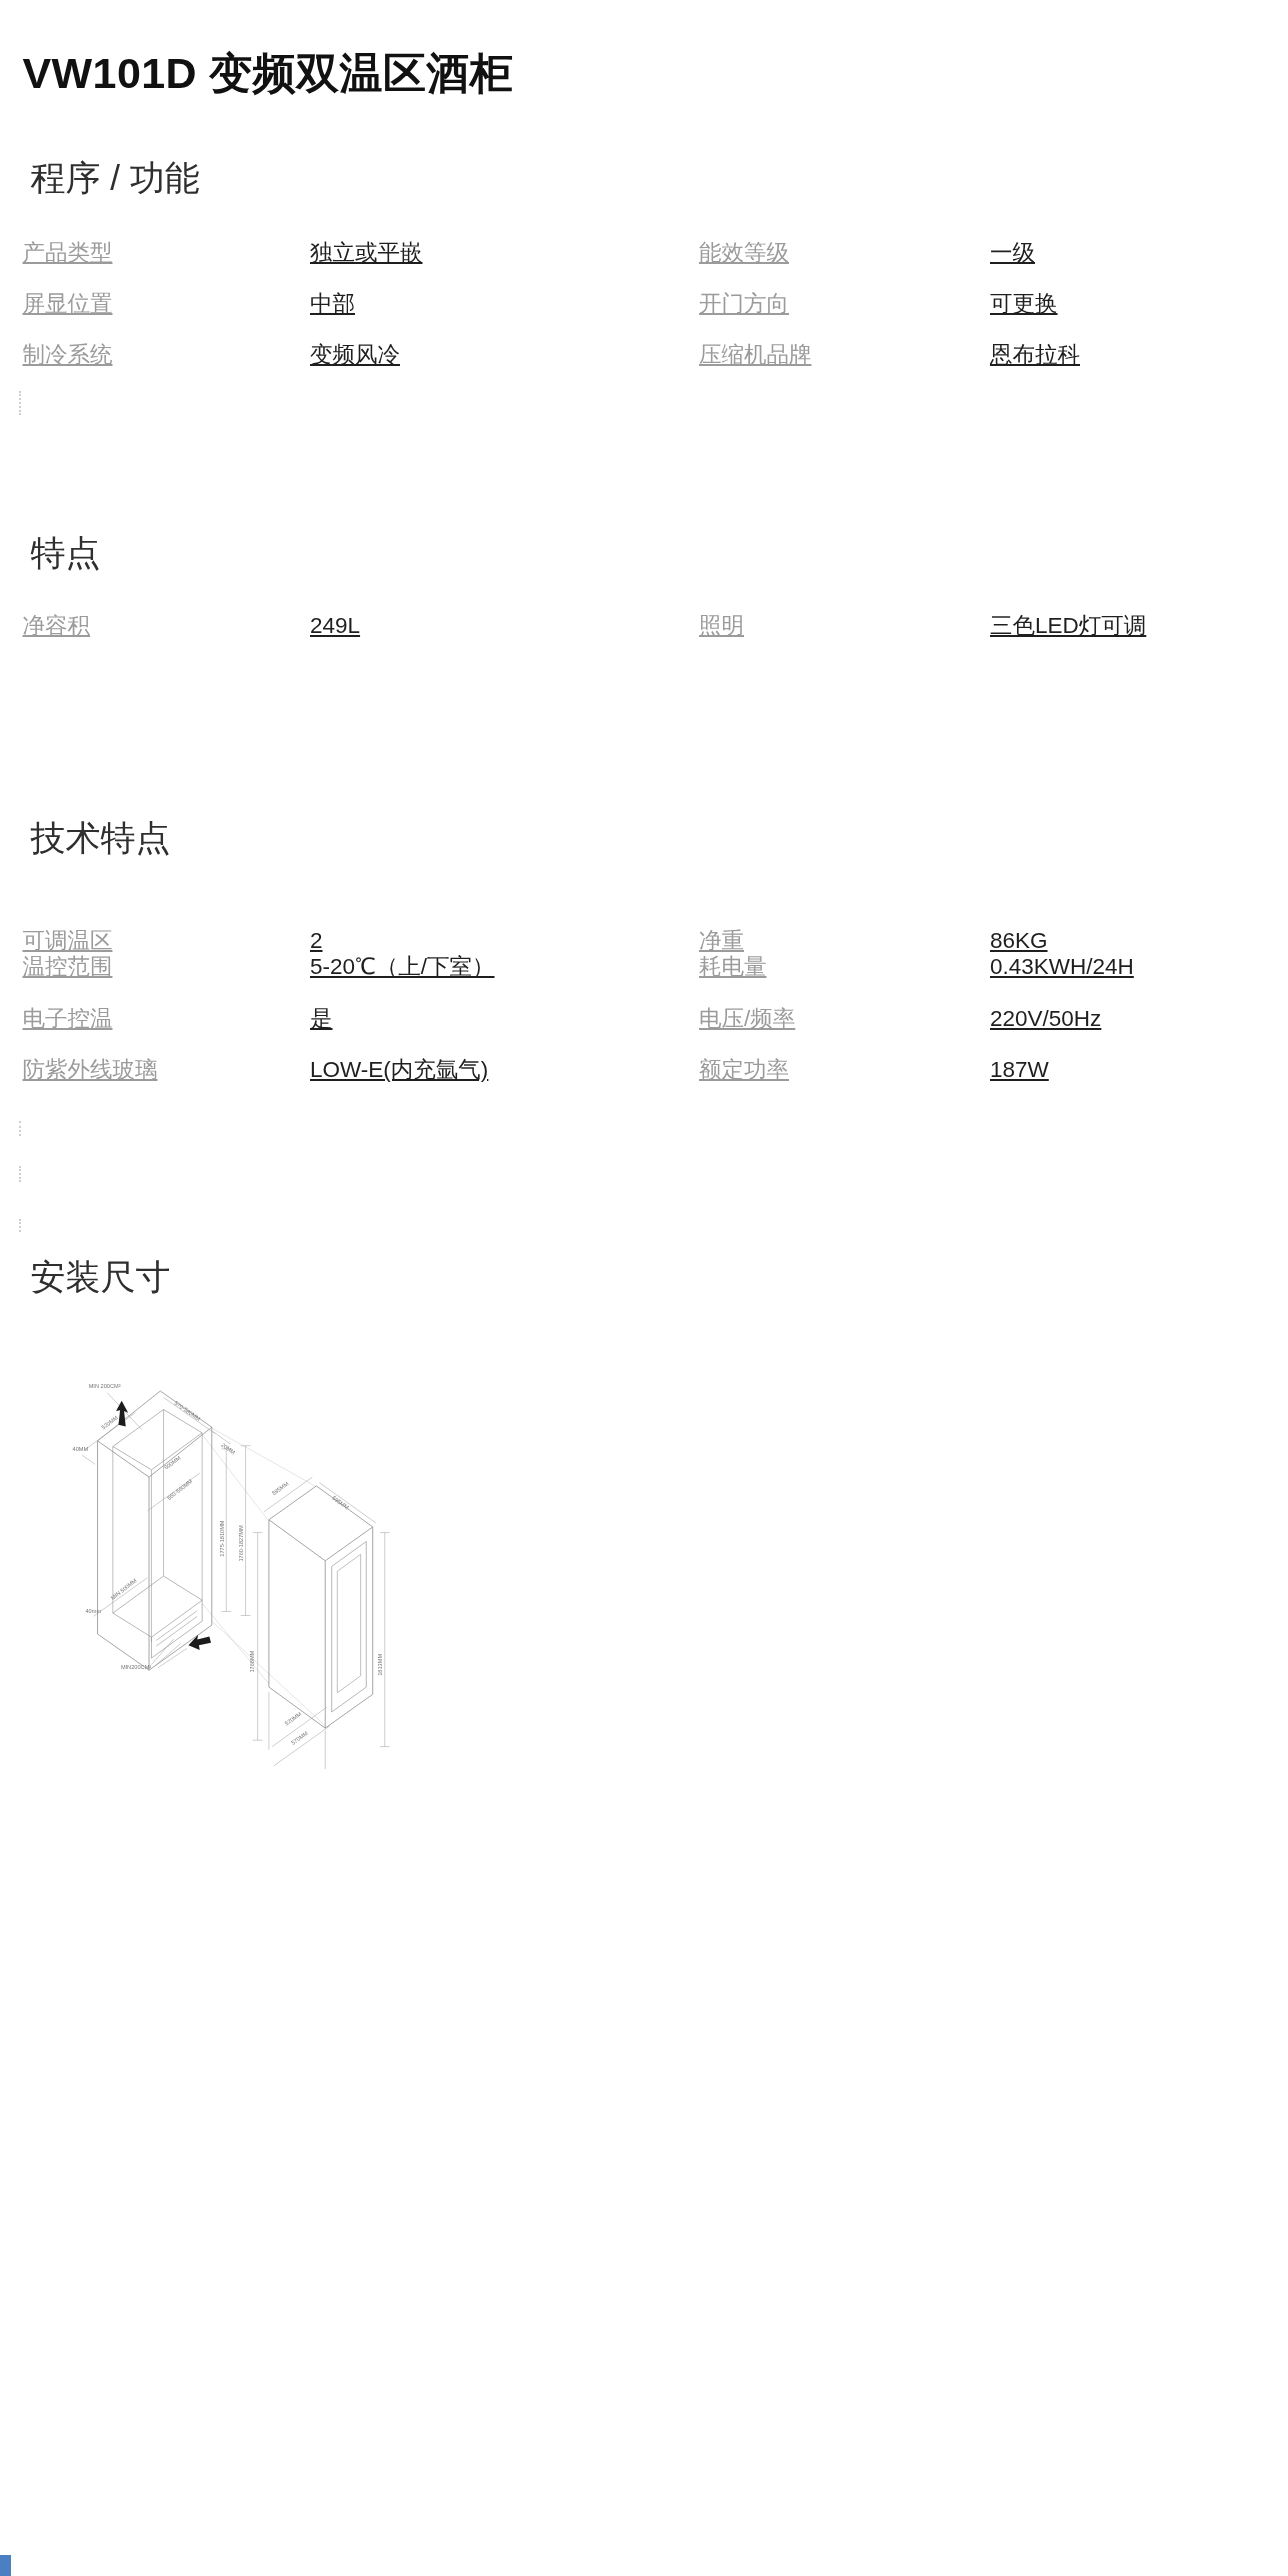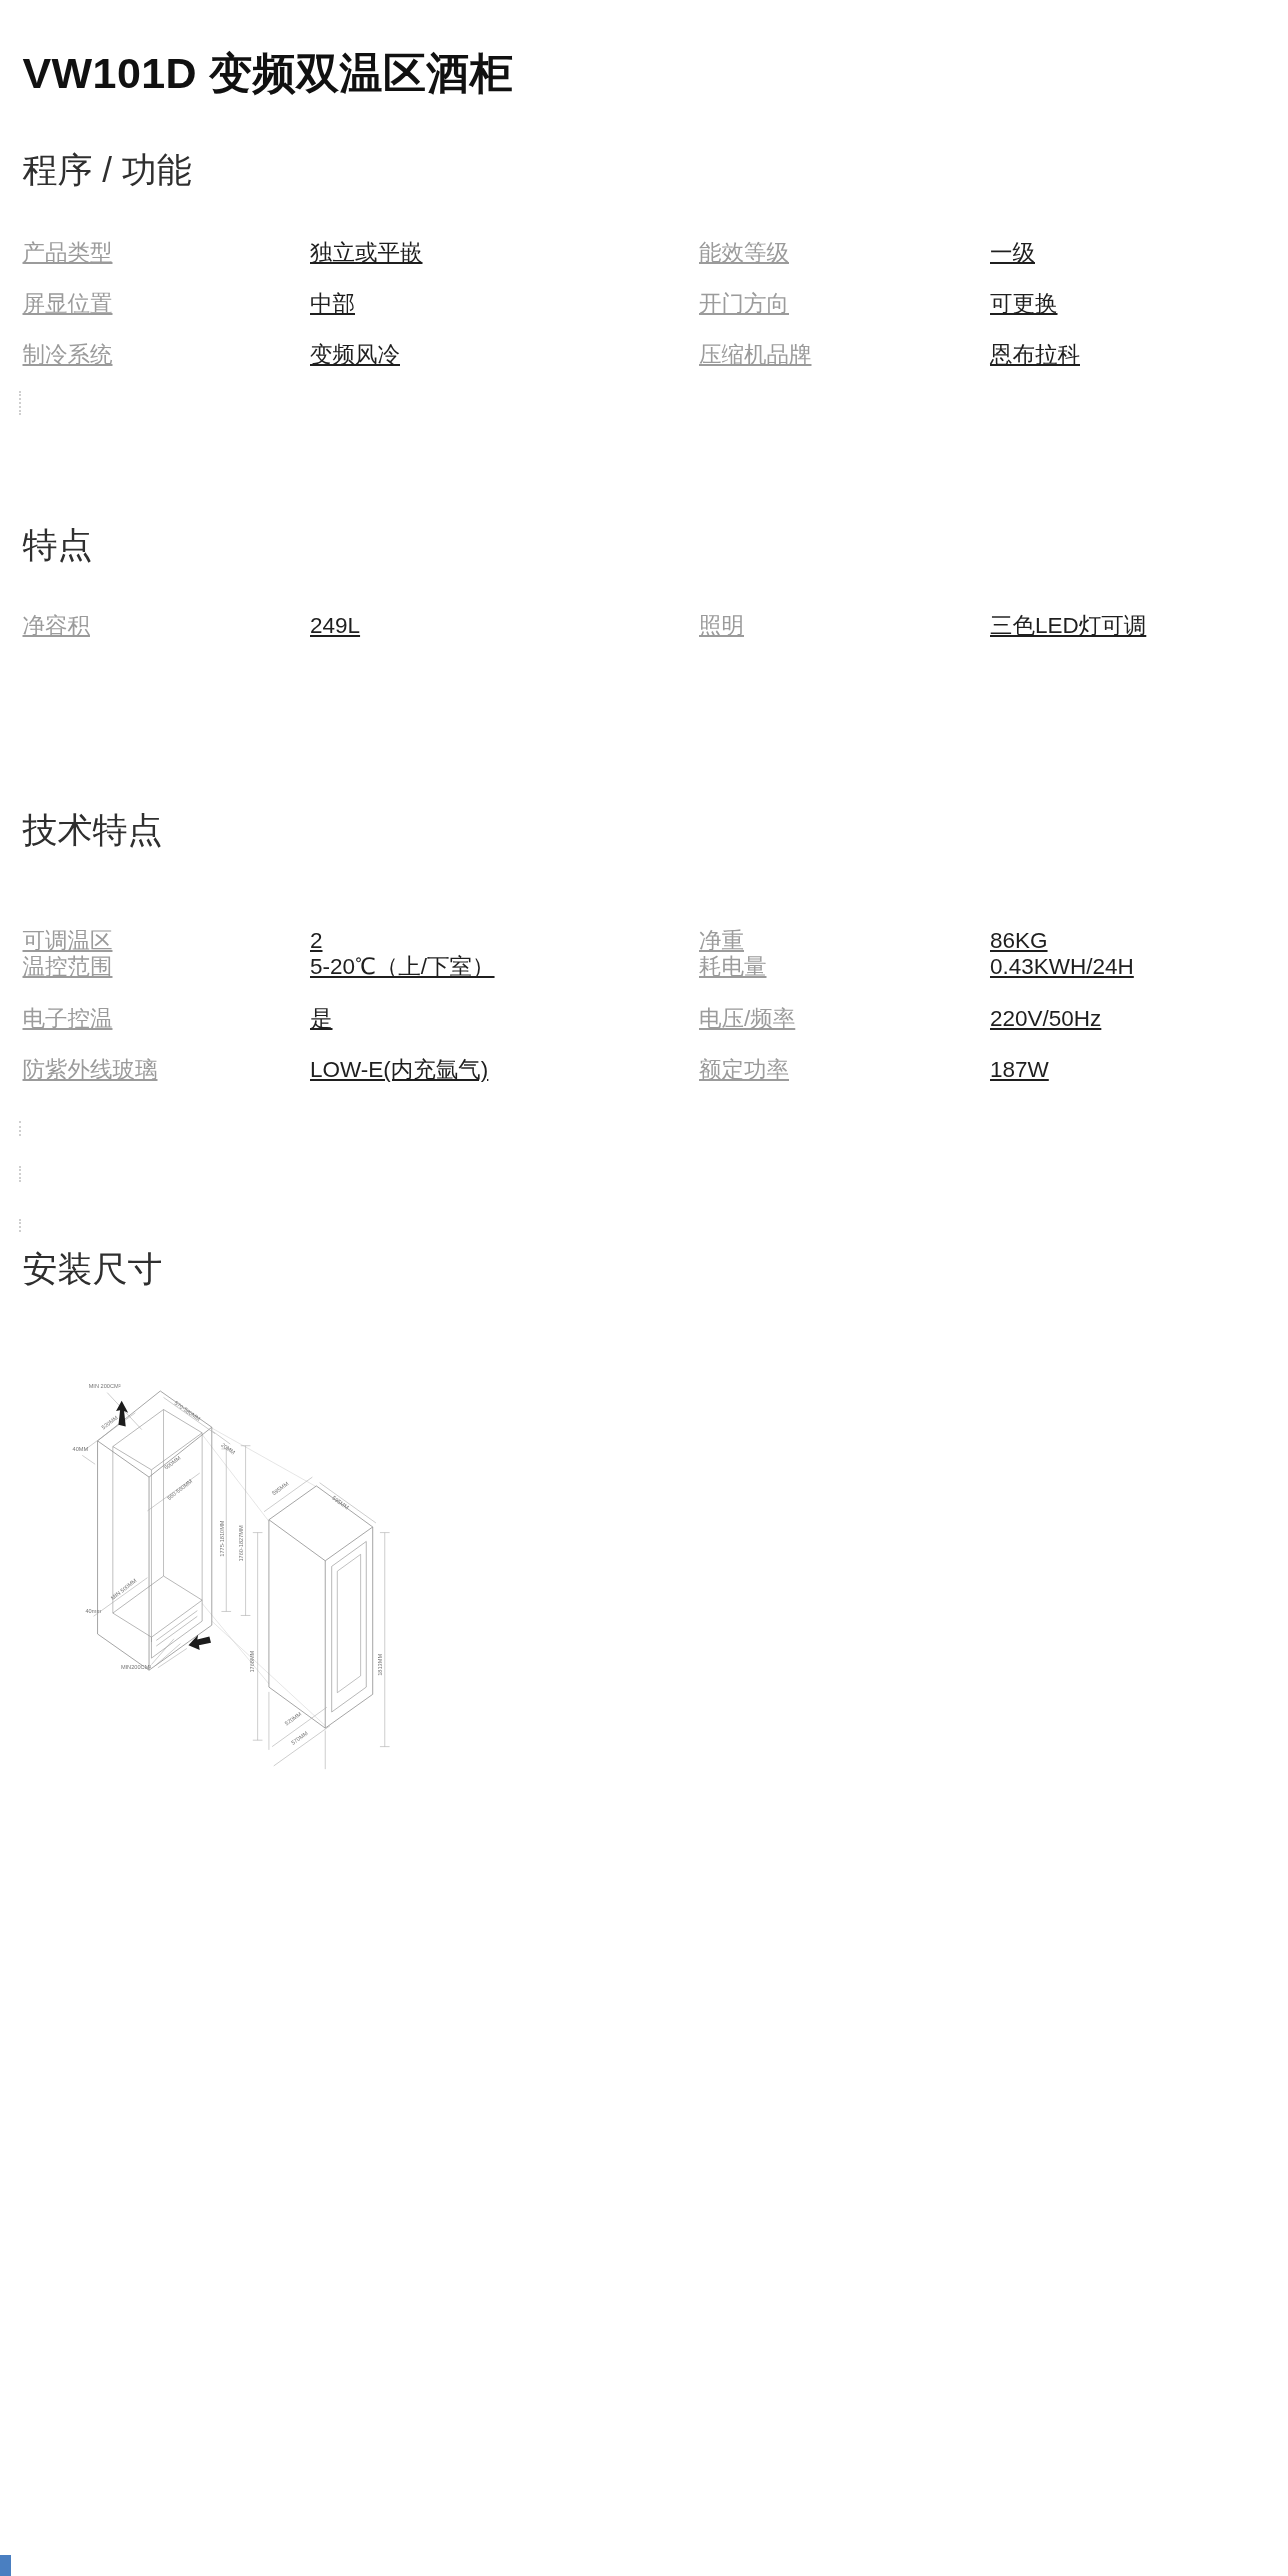--- a/index.html
+++ b/index.html
@@ -23,21 +23,21 @@
     white-space:nowrap;
     margin:0;
   }
   .section-heading{
     position:absolute;
     left:22.5px;
     font-size:35px;
     font-weight:400;
     color:#2f2f2f;
     white-space:nowrap;
-    margin:0;
+    margin:8px;
   }
   .row{position:absolute;left:0;width:1288px;height:34px;}
   .row span{position:absolute;top:0;font-size:22.5px;white-space:nowrap;line-height:27px;text-decoration:underline;}
   .lbl{color:#9b9b9b;}
   .val{color:#1f1f1f;}
   .c1{left:22.5px;}
   .c2{left:310px;}
   .c3{left:699px;}
   .c4{left:990px;}
   .faint-dots{

